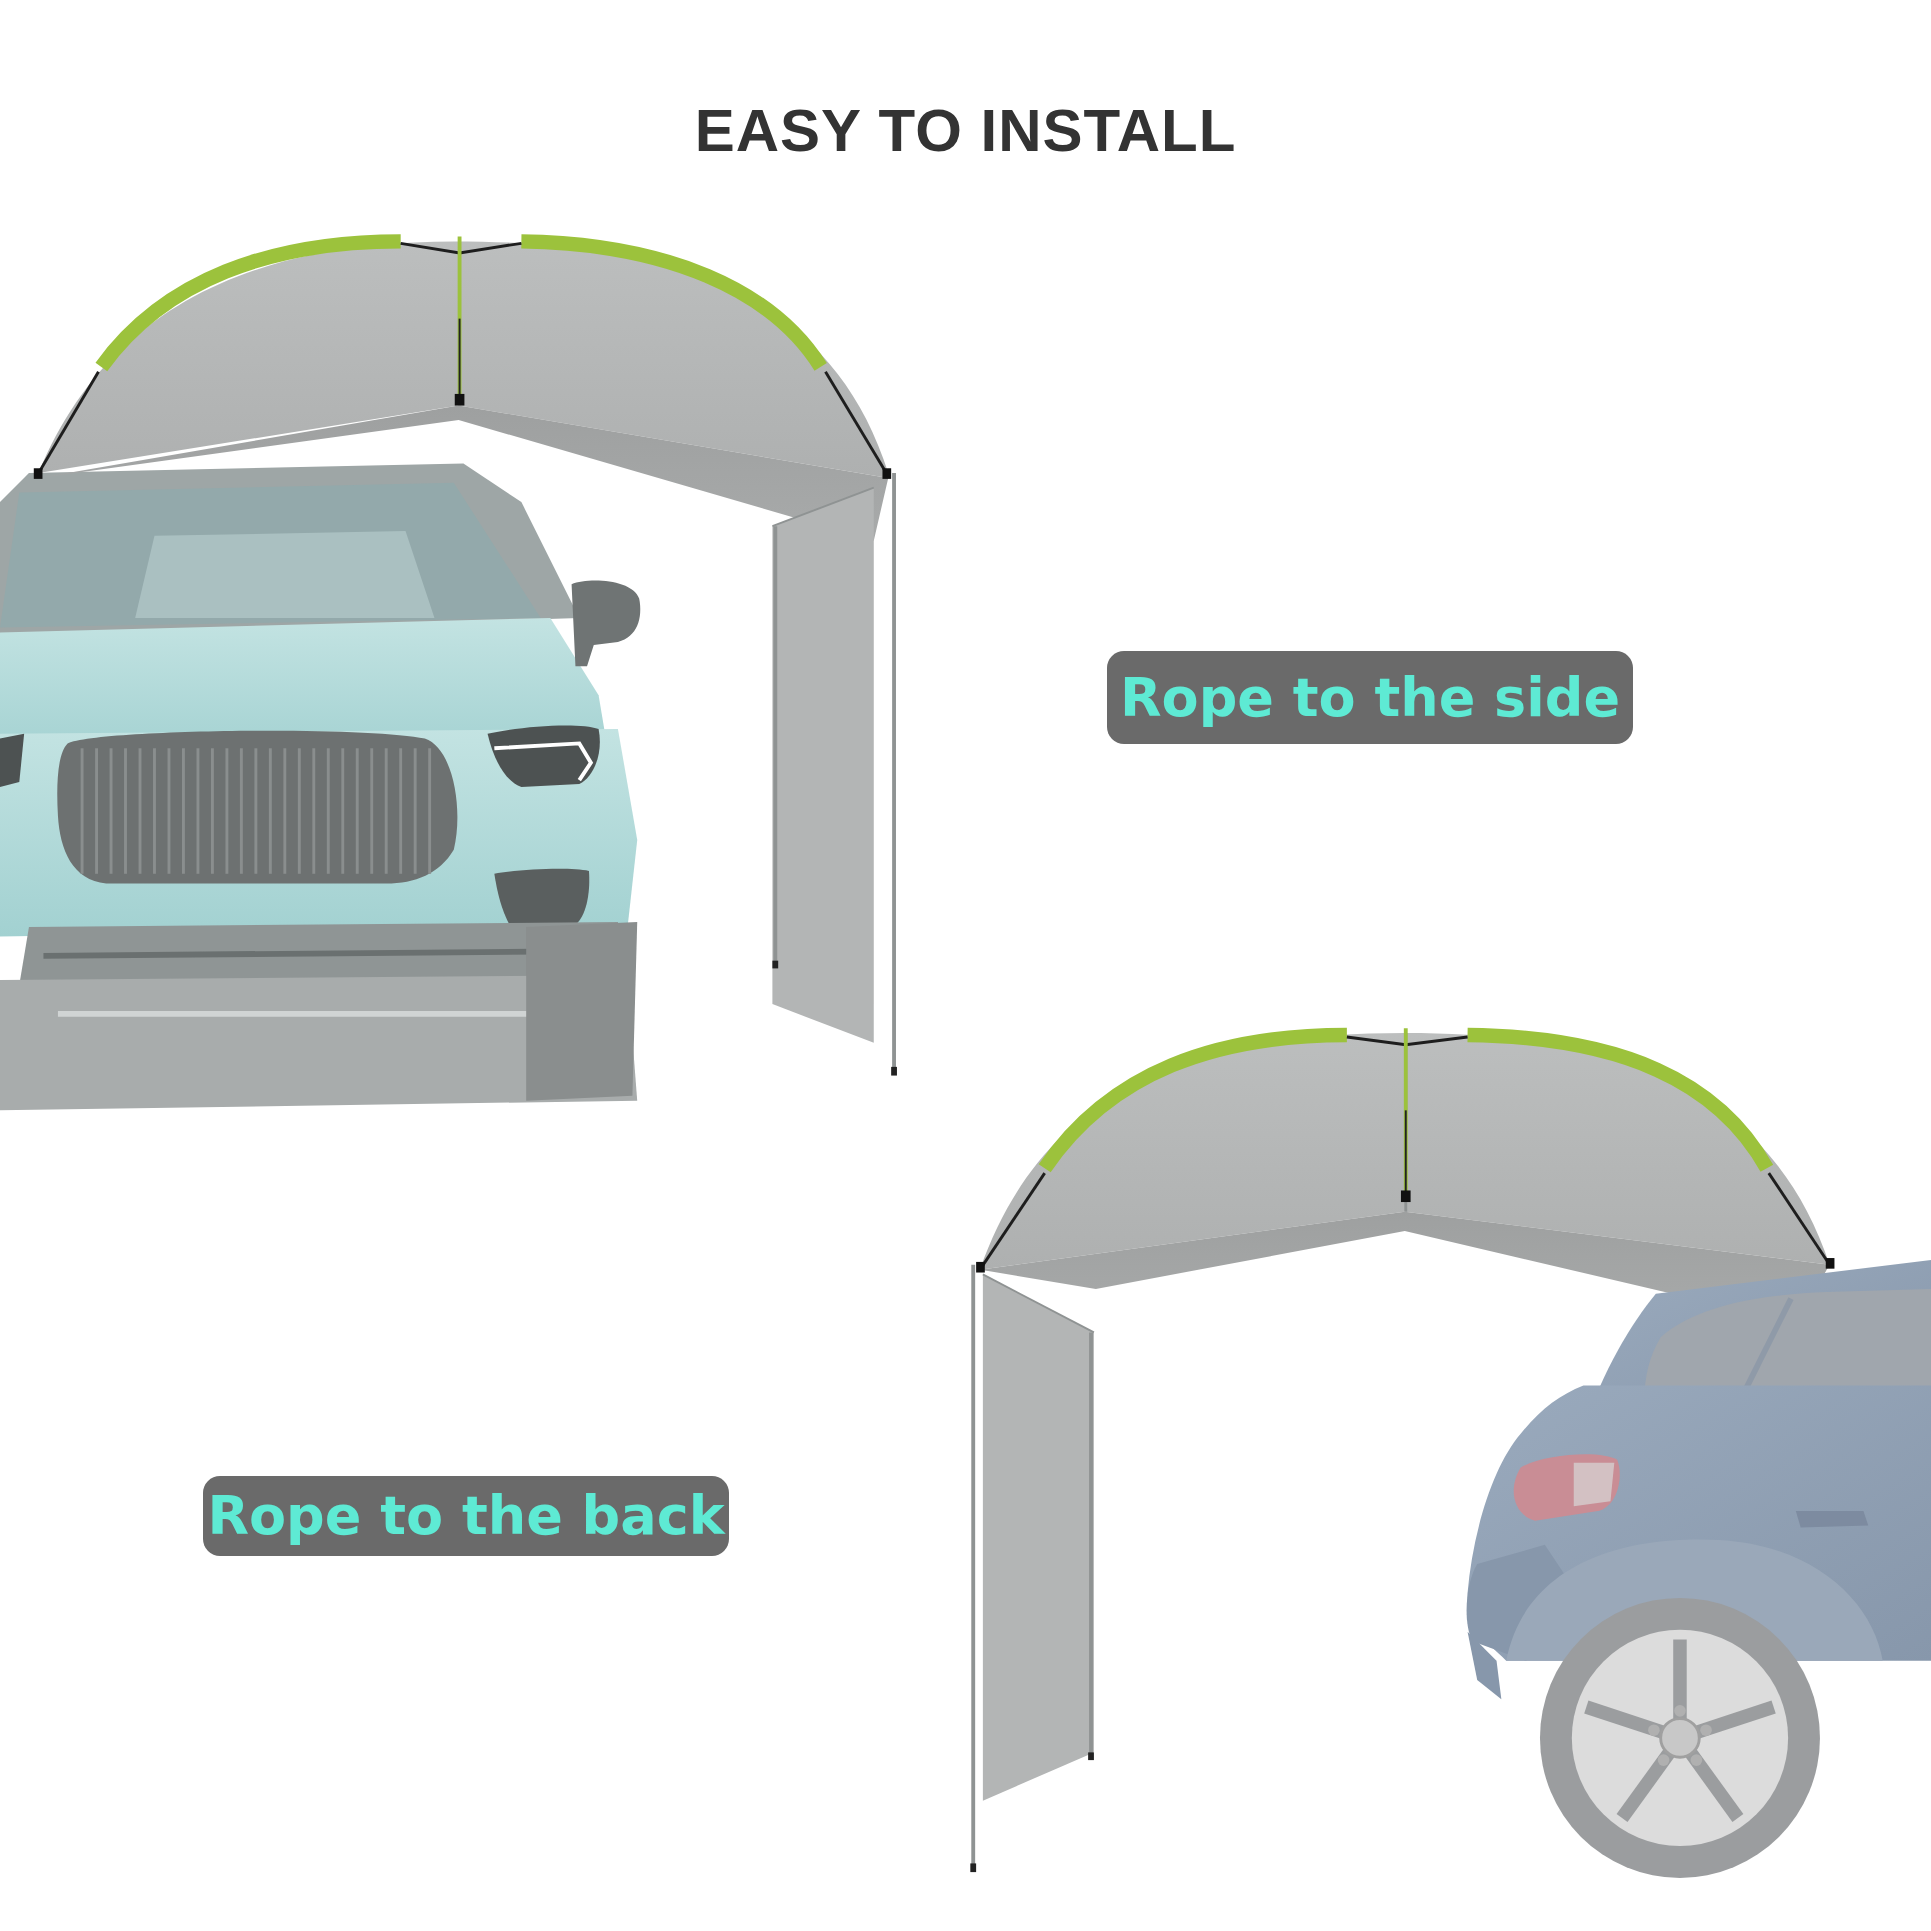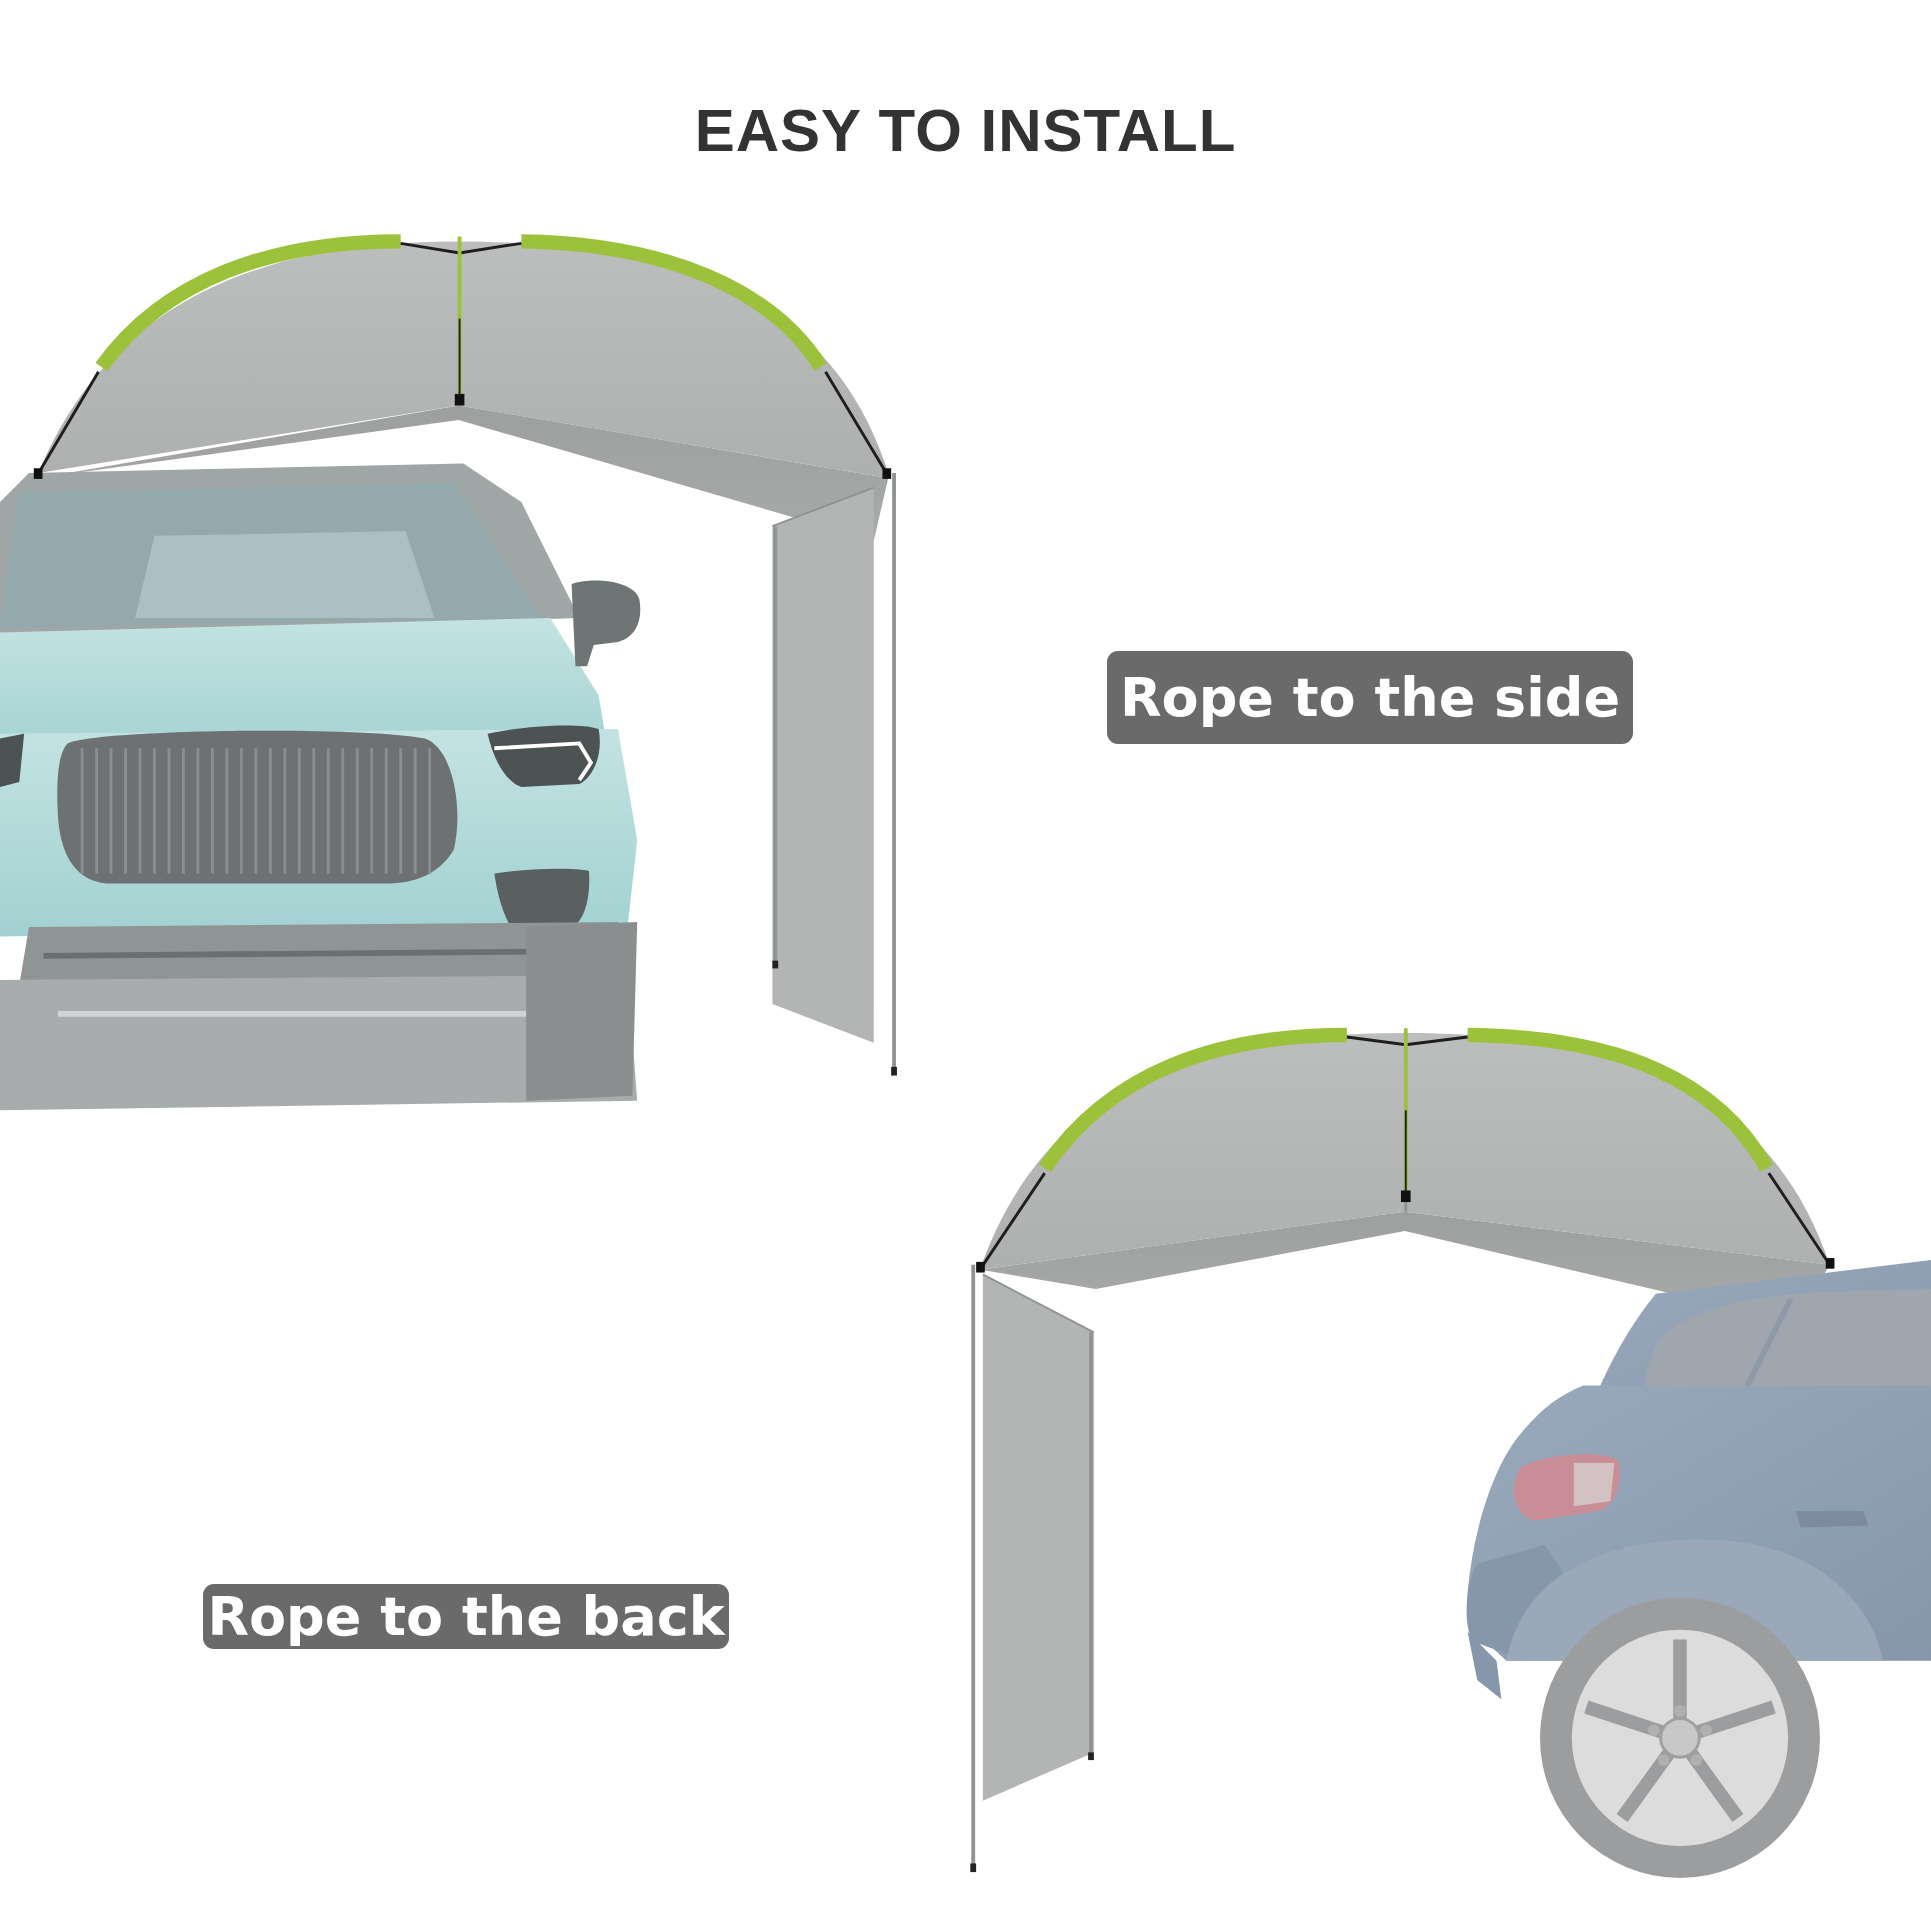--- a/index.html
+++ b/index.html
@@ -4,27 +4,27 @@
   <style>
     html, body { margin: 0; padding: 0; background: #ffffff; }
     body { width: 1931px; height: 1931px; position: relative; overflow: hidden;
            font-family: "DejaVu Sans", sans-serif; }
     .title {
       position: absolute; left: 0; top: 82px; width: 1931px; text-align: center;
       font-family: "Liberation Sans", sans-serif; font-weight: 700;
       font-size: 60px; letter-spacing: 1px; color: #333333; line-height: 97px;
     }
     .label-box {
-      position: absolute; background: #6a6a6a; border-radius: 11px;
-      color: #ffffff; font-family: "DejaVu Sans", sans-serif; font-weight: 600;
+      position: absolute; background: #6a6a6a; border-radius: 17px;
+      color: #5eead4; font-family: "DejaVu Sans", sans-serif; font-weight: 600;
       font-size: 54px; display: flex; align-items: center; justify-content: center;
       line-height: 1;
     }
     .label-side { left: 1107px; top: 651px; width: 526px; height: 93px; }
-    .label-back { left: 203px; top: 1584px; width: 526px; height: 65px; align-items: center; }
+    .label-back { left: 203px; top: 1476px; width: 526px; height: 80px; align-items: center; }
     svg.scene { position: absolute; left: 0; top: 0; }
   </style>
 </head>
 <body>
 
 <div class="title">EASY TO INSTALL</div>
 
 <svg class="scene" width="1931" height="1931" viewBox="0 0 2000 2000">
   <defs>
     <linearGradient id="fabricTop" x1="0" y1="0" x2="0" y2="1">

